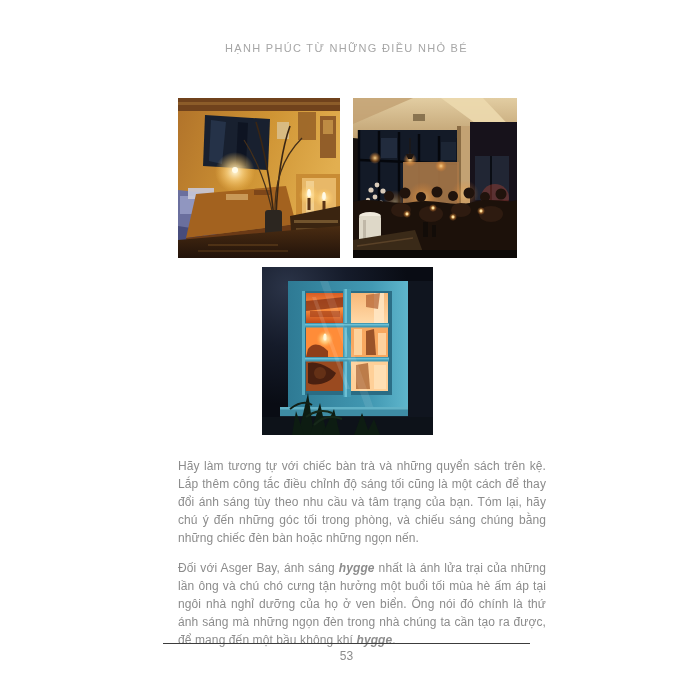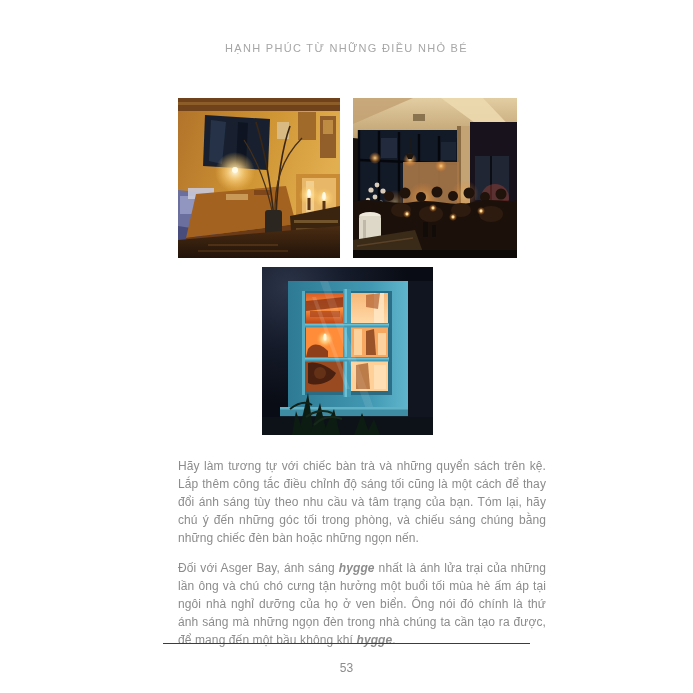--- a/index.html
+++ b/index.html
@@ -39,21 +39,21 @@
   .para-1{top:445px;}
   .para-2{top:547px;}
   .hygge-italic{font-style:italic;font-weight:bold;}
   .footer-rule{
     position:absolute;left:163px;top:643px;width:367px;height:0;
     border-top:1.2px solid var(--footer-rule);
   }
   .page-number{
     position:absolute;left:0;top:649px;width:693px;
     text-align:center;
-    font-size:12px;color:var(--page-number);margin-top:12px;
+    font-size:12px;color:var(--page-number);
   }
 </style>
 </head>
 <body>
 
 <div class="page">
 
   <div class="running-header">HẠNH PHÚC TỪ NHỮNG ĐIỀU NHỎ BÉ</div>
 
   <div class="photo photo-1">

